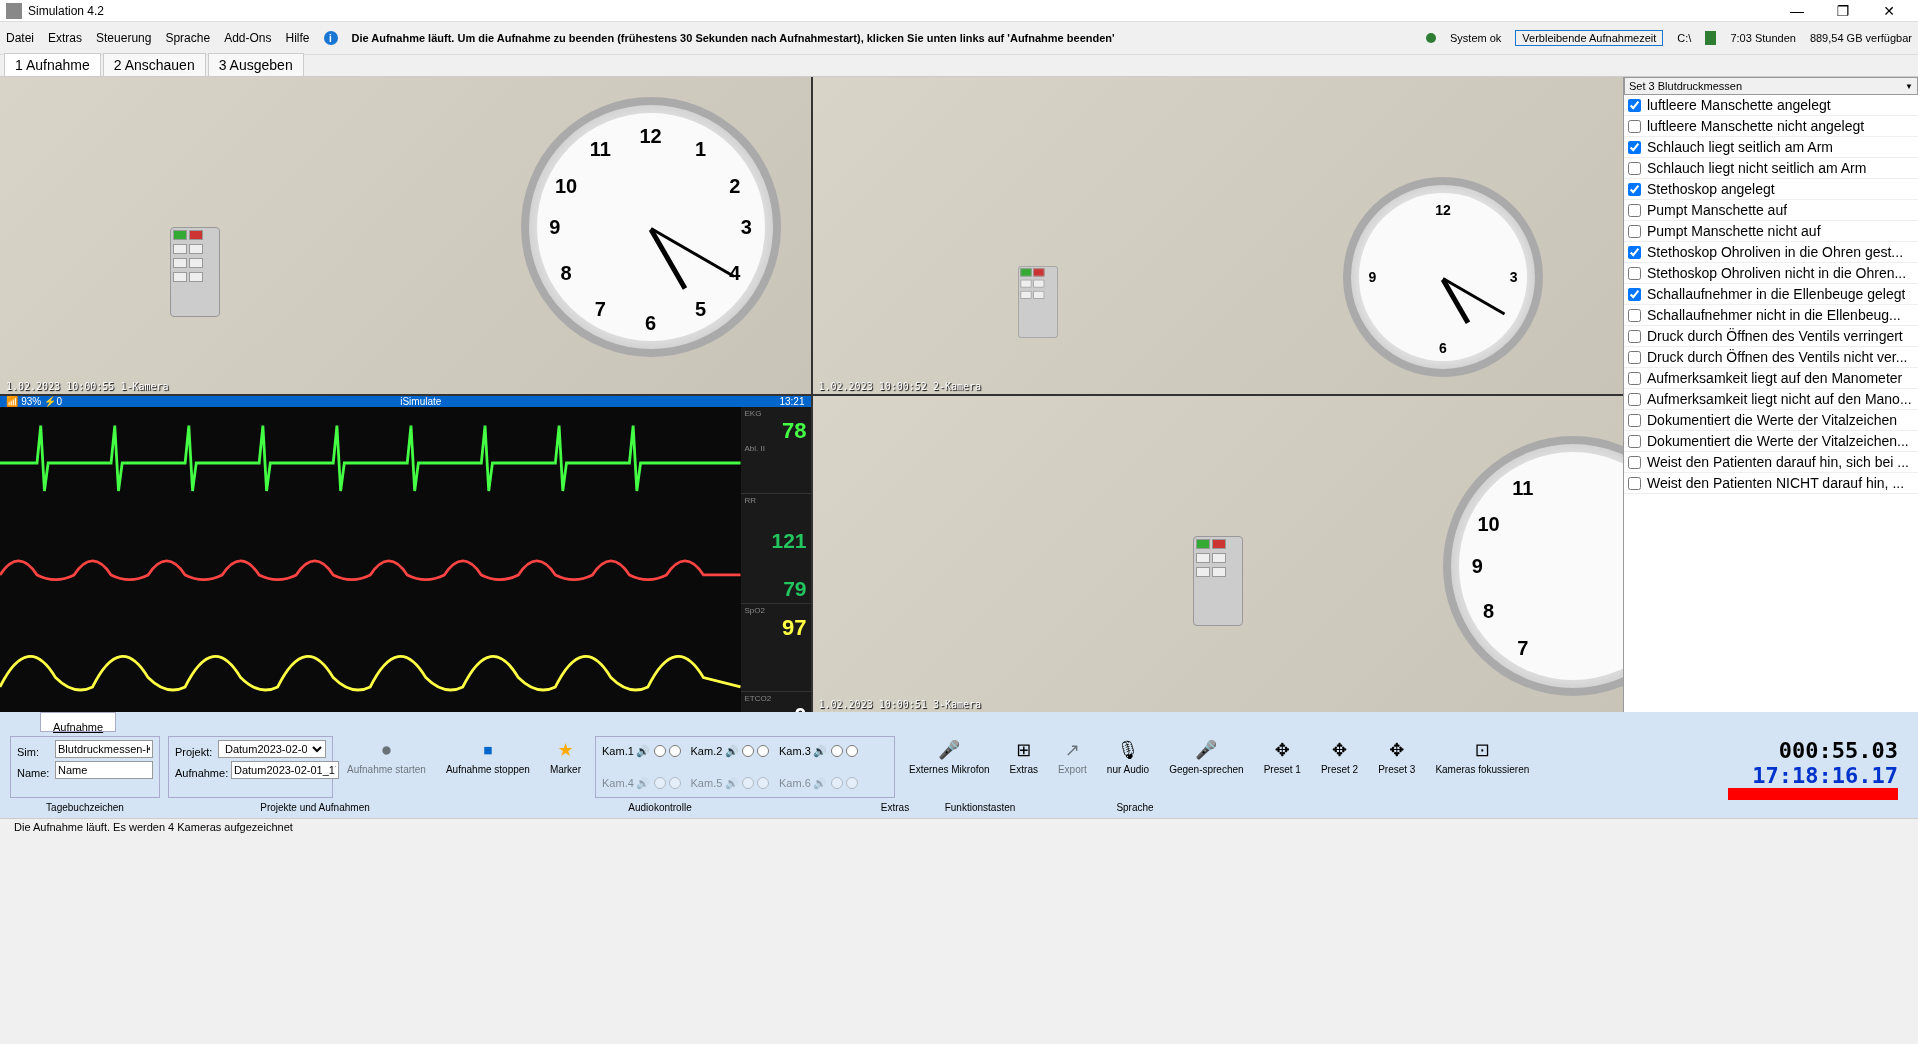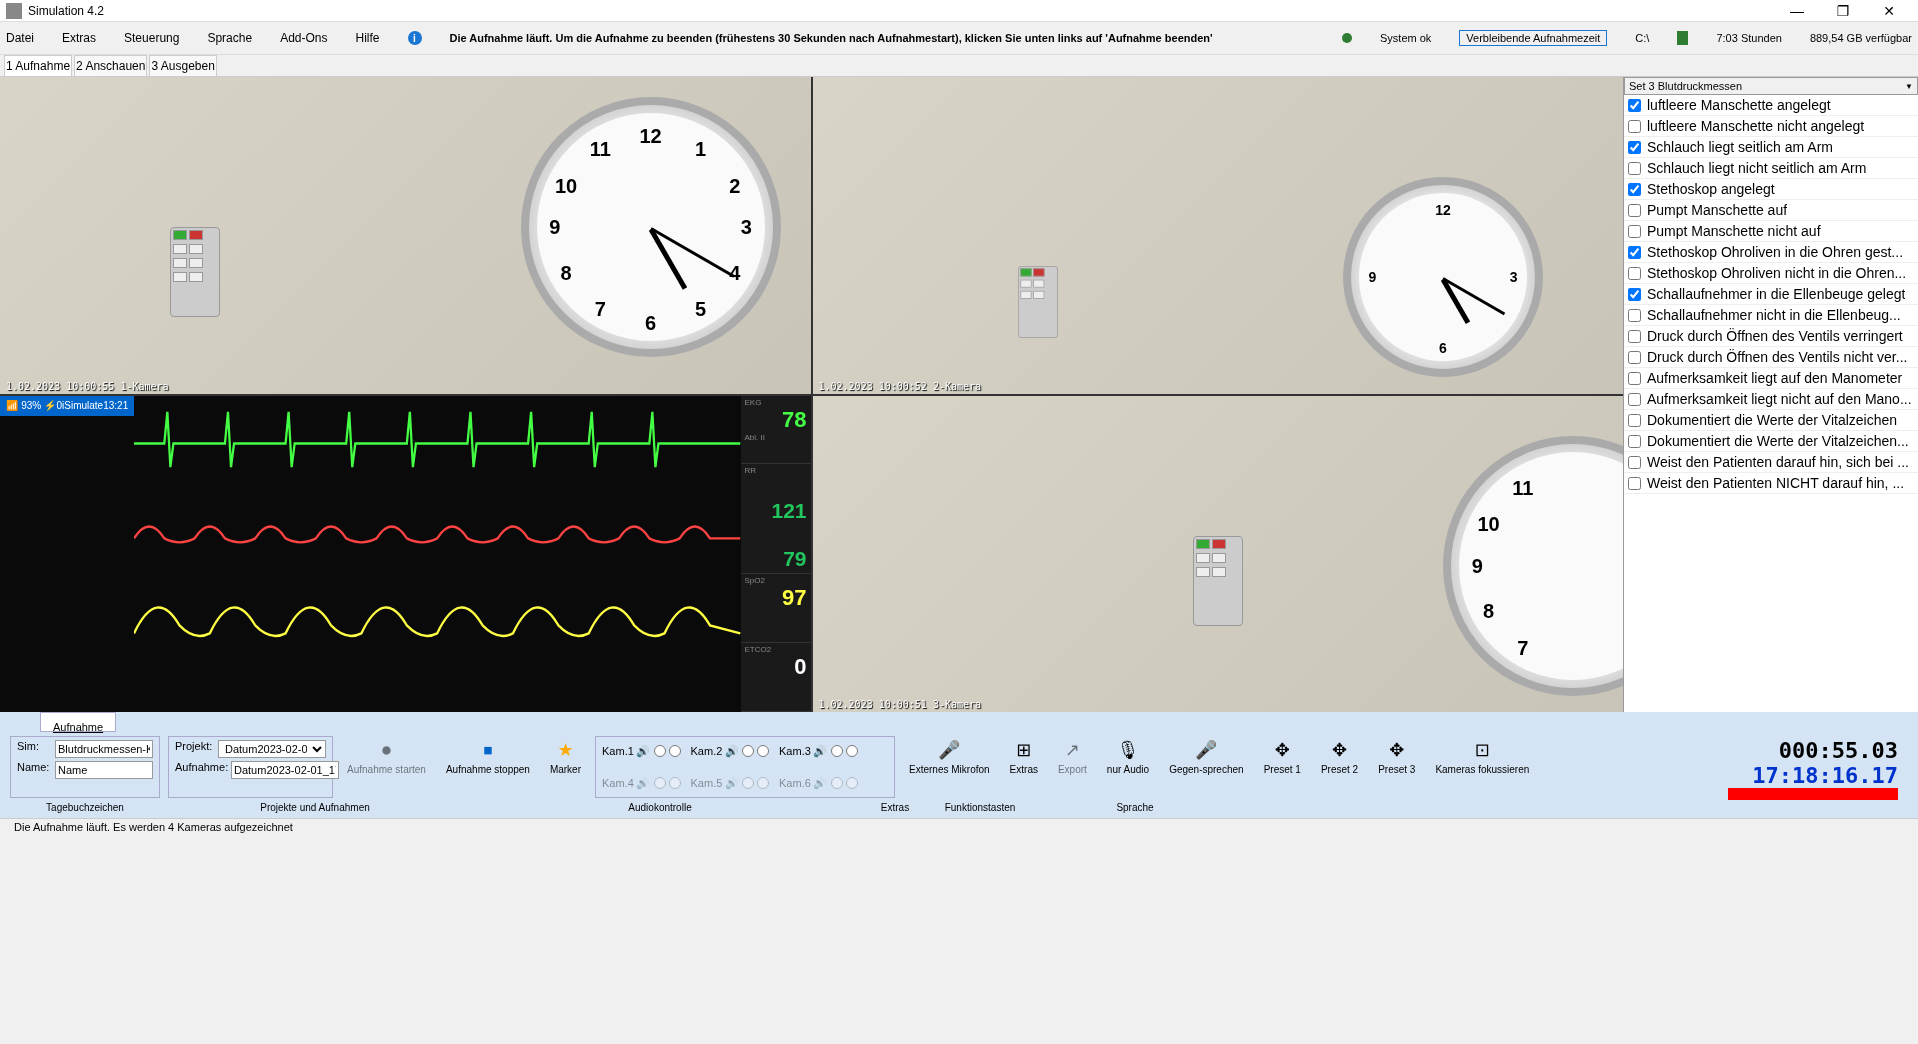--- a/index.html
+++ b/index.html
@@ -6,35 +6,35 @@
 body { width: 1918px; height: 1044px; background: #f0f0f0; overflow: hidden; font-size: 12px; }
 
 
 .titlebar { height: 22px; background: #fff; display: flex; align-items: center; padding: 0 6px; border-bottom: 1px solid #ddd; }
 .titlebar .icon { width: 16px; height: 16px; background: #888; margin-right: 6px; }
 .titlebar .title { flex: 1; font-size: 12px; }
 .titlebar .winbtns { display: flex; gap: 0; }
 .titlebar .winbtn { width: 46px; height: 22px; display: flex; align-items: center; justify-content: center; font-size: 14px; }
 
 
-.menubar { height: 22px; background: #f0f0f0; display: flex; align-items: center; padding: 16px 6px; gap: 28px; border-bottom: 1px solid #ddd; }
+.menubar { height: 22px; background: #f0f0f0; display: flex; align-items: center; padding: 16px 6px; gap: 14px; border-bottom: 1px solid #ddd; }
 .menubar .menuitem { font-size: 12px; cursor: pointer; }
 .menubar .info-icon { width: 14px; height: 14px; border-radius: 50%; background: #1976d2; color: #fff; display: inline-flex; align-items: center; justify-content: center; font-size: 10px; font-weight: bold; }
 .menubar .info-text { font-size: 11px; font-weight: bold; }
 .menubar .spacer { flex: 1; }
 .menubar .status-dot { width: 10px; height: 10px; border-radius: 50%; background: #2e7d32; }
 .menubar .status-text { font-size: 11px; }
 .menubar .remaining-box { border: 1px solid #1976d2; padding: 1px 6px; font-size: 11px; }
 .menubar .drive-box { background: #2e7d32; color: #fff; padding: 1px 4px; font-size: 11px; }
 .menubar .hours { font-size: 11px; }
 .menubar .diskfree { font-size: 11px; }
 
 
 .tabstrip { height: 22px; background: #f0f0f0; display: flex; align-items: flex-end; padding: 0 4px; border-bottom: 1px solid #ccc; }
-.tabstrip .tab { padding: 3px 1px; font-size: 12px; border: 1px solid #ccc; border-bottom: none; background: #f8f8f8; margin-right: 2px; cursor: pointer; }
+.tabstrip .tab { padding: 3px 10px; font-size: 14px; border: 1px solid #ccc; border-bottom: none; background: #f8f8f8; margin-right: 2px; cursor: pointer; }
 .tabstrip .tab.active { background: #fff; }
 
 
 .main { display: flex; height: 635px; background: #000; }
 .video-grid { flex: 1; display: grid; grid-template-columns: 1fr 1fr; grid-template-rows: 1fr 1fr; gap: 2px; background: #333; }
 .video-cell { background: #000; position: relative; overflow: hidden; }
 .video-cell .camera-view { width: 100%; height: 100%; background: linear-gradient(135deg, #d8d4c8 0%, #c8c4b8 100%); position: relative; }
 .video-cell .timestamp { position: absolute; bottom: 2px; left: 6px; color: #fff; font-size: 10px; font-family: monospace; text-shadow: 1px 1px 1px #000; }
 
 
@@ -52,21 +52,21 @@
 .remote { position: absolute; width: 50px; height: 90px; background: #ccc; border: 1px solid #999; border-radius: 4px; }
 .remote .btn-row { display: flex; gap: 2px; padding: 2px; }
 .remote .btn { width: 14px; height: 10px; background: #eee; border: 1px solid #999; }
 .remote .btn.green { background: #3a3; }
 .remote .btn.red { background: #c33; }
 .remote.r1 { left: 170px; top: 150px; }
 .remote.r2 { left: 200px; top: 180px; transform: scale(0.8); }
 .remote.r3 { left: 380px; top: 140px; }
 
 
-.vitals { width: 100%; height: 100%; background: #0a0a0a; display: flex; flex-direction: row; }
+.vitals { width: 100%; height: 100%; background: #0a0a0a; display: flex; flex-direction: column; }
 .vitals-header { height: 20px; background: #0066cc; display: flex; align-items: center; padding: 0 6px; color: #fff; font-size: 10px; }
 .vitals-header .sim-title { flex: 1; text-align: center; }
 .vitals-body { flex: 1; display: flex; }
 .vitals-waves { flex: 1; background: #0a0a0a; position: relative; }
 .vitals-waves svg { width: 100%; height: 100%; }
 .vitals-numbers { width: 70px; background: #1a1a1a; display: flex; flex-direction: column; }
 .vitals-num { flex: 1; padding: 2px 4px; border-bottom: 1px solid #333; }
 .vitals-num .lbl { font-size: 8px; color: #888; }
 .vitals-num .val { font-size: 22px; font-weight: bold; text-align: right; }
 .vitals-num.ekg .val { color: #4f4; }
@@ -82,21 +82,21 @@
 .checklist-item { display: flex; align-items: center; padding: 2px 4px; font-size: 14px; border-bottom: 1px solid #eee; }
 .checklist-item input { margin-right: 6px; width: 13px; height: 13px; }
 .checklist-item span { white-space: nowrap; overflow: hidden; text-overflow: ellipsis; }
 
 
 .bottom-area { background: #d4e4f4; }
 .sub-tabs { height: 20px; display: flex; padding: 0 40px; }
 .sub-tabs .tab { padding: 8px 12px; font-size: 11px; background: #fff; border: 1px solid #aac; text-decoration: underline; }
 .control-panel { height: 70px; background: #d4e4f4; display: flex; padding: 4px 10px; gap: 8px; }
 .ctrl-group { border: 1px solid #aac; padding: 3px 6px; display: flex; flex-direction: column; position: relative; }
-.ctrl-row { display: flex; align-items: flex-start; gap: 4px; margin-bottom: 3px; }
+.ctrl-row { display: flex; align-items: flex-end; gap: 4px; margin-bottom: 3px; }
 .ctrl-row .lbl { font-size: 11px; width: 52px; }
 .ctrl-row input, .ctrl-row select { font-size: 11px; height: 18px; border: 1px solid #999; background: #fff; padding: 0 2px; }
 .ctrl-btn { display: flex; flex-direction: column; align-items: center; gap: 2px; padding: 2px 6px; font-size: 10px; }
 .ctrl-btn .icon { width: 24px; height: 24px; display: flex; align-items: center; justify-content: center; font-size: 18px; }
 .ctrl-btn.disabled { opacity: 0.5; }
 .audio-item { display: flex; align-items: center; gap: 3px; font-size: 11px; }
 .audio-item .radio { width: 12px; height: 12px; }
 .clock-display { margin-left: auto; text-align: right; padding: 2px 10px; }
 .clock-display .elapsed { font-size: 22px; font-weight: bold; font-family: monospace; }
 .clock-display .time { font-size: 22px; font-weight: bold; color: #0033cc; font-family: monospace; margin-left: 24px; }

